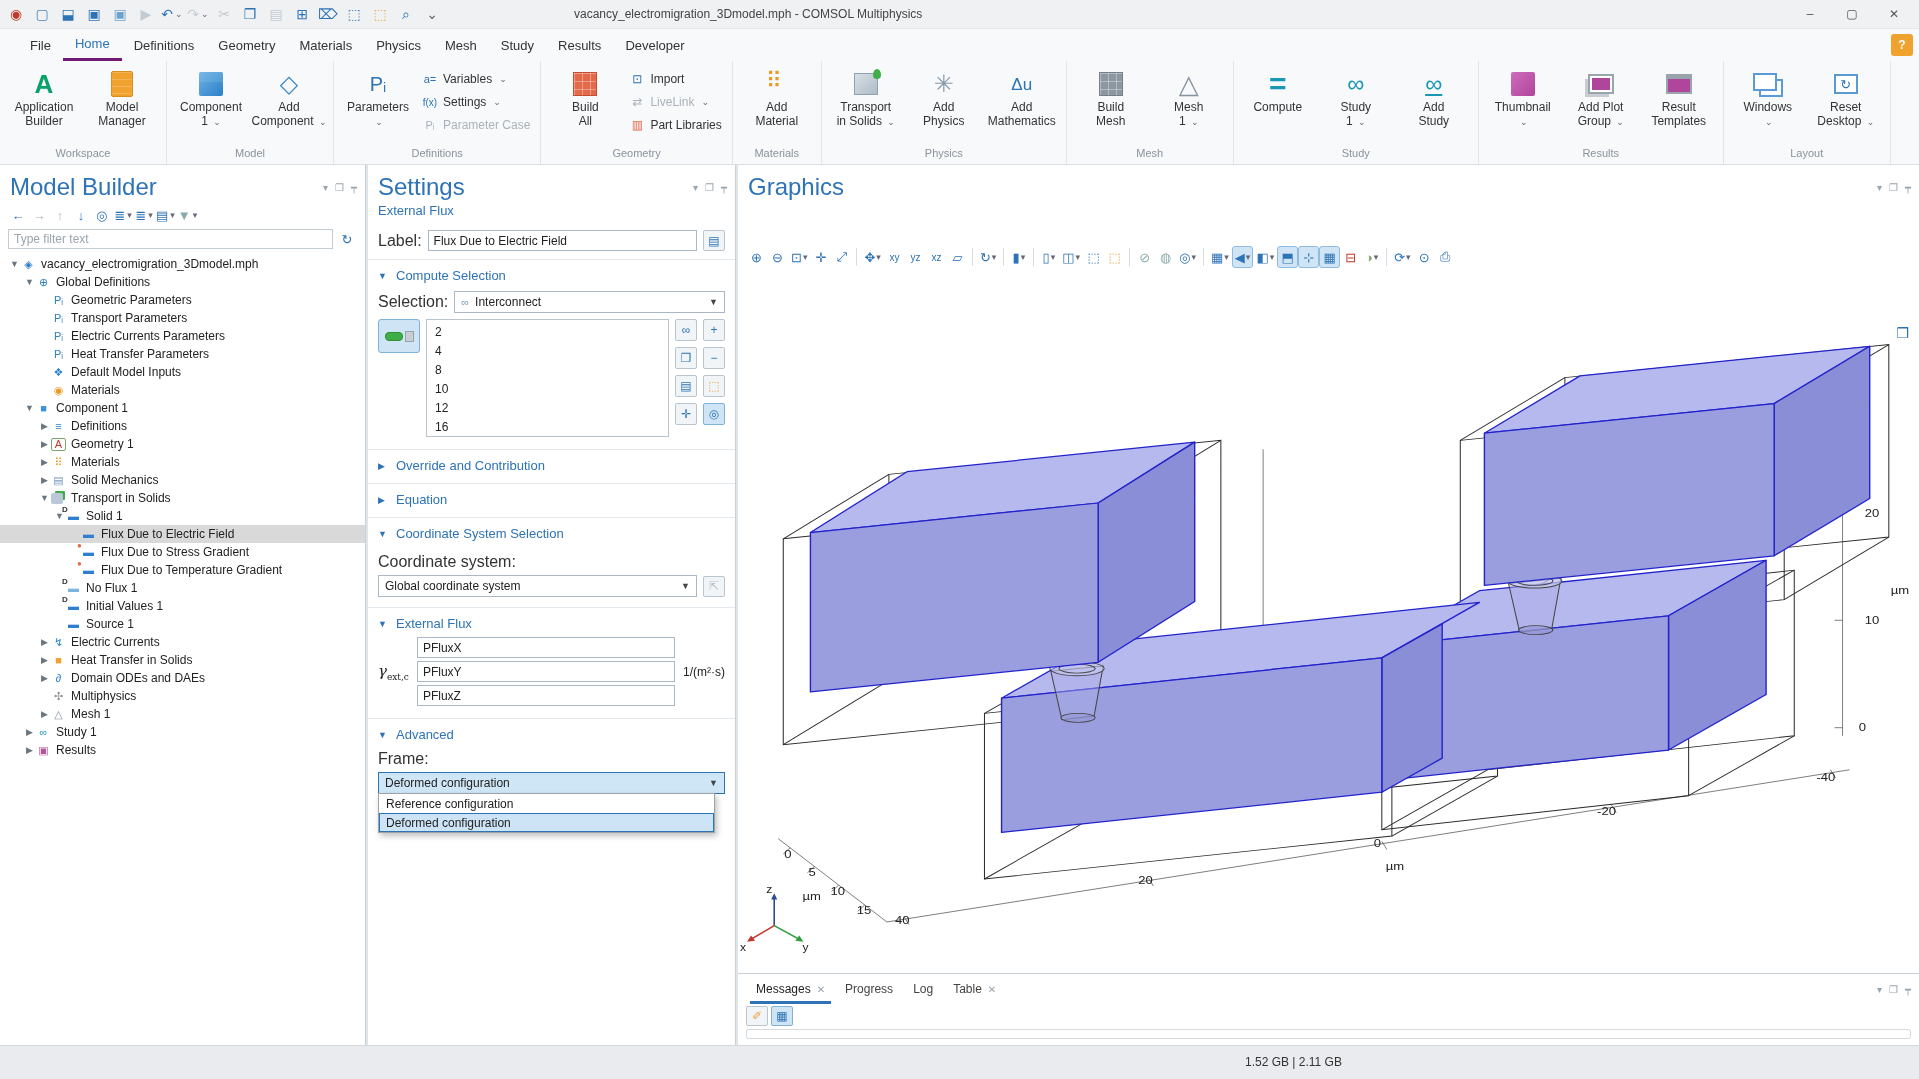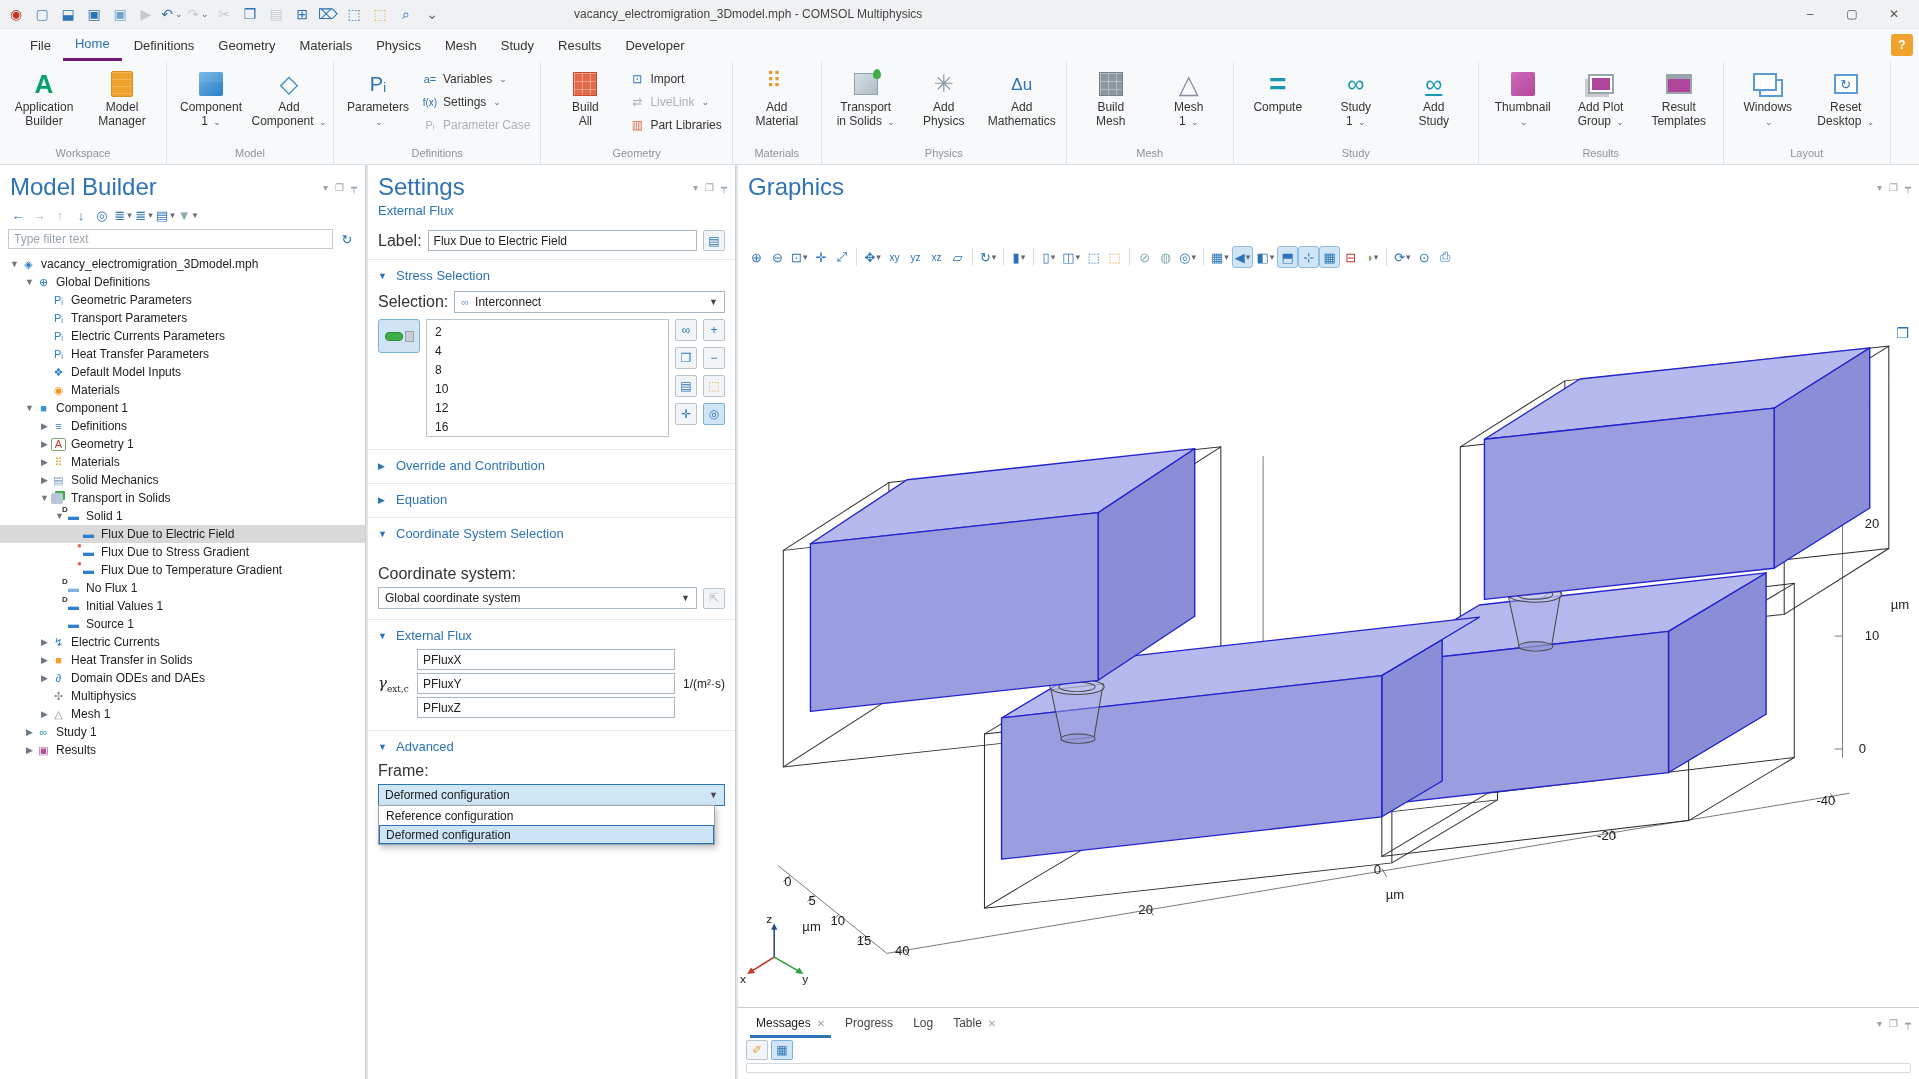--- a/index.html
+++ b/index.html
@@ -632,21 +632,21 @@
 
         <div class="frow">
           <span class="flabel">Label:</span>
           <input class="tinput" style="flex: 1 1 0%;" value="Flux Due to Electric Field">
           <span class="sq-btn">▤</span>
         </div>
 
         <div class="sect">
           <div class="sect-head">
             <span class="chev">▼</span>
-            <span>Stress Selection</span>
+            <span>Compute Selection</span>
           </div>
           <div class="frow" style="margin-top:4px">
             <span class="flabel">Selection:</span>
             <div class="combo" style="flex:1">
               <span style="color:#7a9ac0;font-size:11px">∞</span>
               <span>Interconnect</span>
               <span class="dd">▼</span>
             </div>
           </div>
           <div class="sel-body">
@@ -687,21 +687,21 @@
             <span class="chev">▶</span>
             <span>Equation</span>
           </div>
         </div>
 
         <div class="sect">
           <div class="sect-head">
             <span class="chev">▼</span>
             <span>Coordinate System Selection</span>
           </div>
-          <div class="frow" style="margin-top:20px">
+          <div class="frow" style="margin-top:8px">
             <span class="flabel">Coordinate system:</span>
           </div>
           <div class="frow">
             <div class="combo" style="flex:1">
               <span>Global coordinate system</span>
               <span class="dd">▼</span>
             </div>
             <span class="sq-btn disabled">⇱</span>
           </div>
         </div>
@@ -959,13 +959,16 @@
         <div class="msg-toolbar" id="msg-toolbar">
             <span class="sq-btn" style="width: 22px; height: 20px; color: rgb(232, 163, 61);">✐</span>
             <span class="sq-btn active" style="width: 22px; height: 20px; color: rgb(45, 115, 181);">▦</span>
           </div>
         <div class="msg-content"></div>
       </div>
 
     </div>
   </div>
 
+  <div class="statusbar">
+    <span class="mem">1.52 GB | 2.11 GB</span>
+  </div>
 </div>
 
 </body></html>

